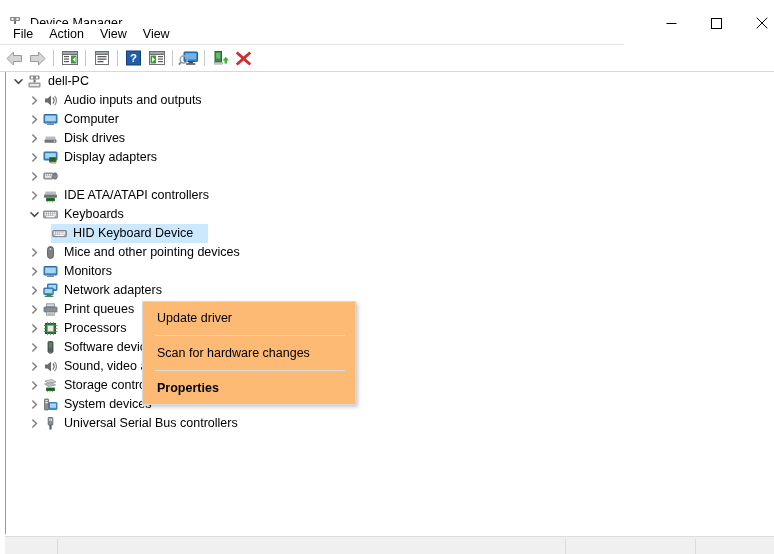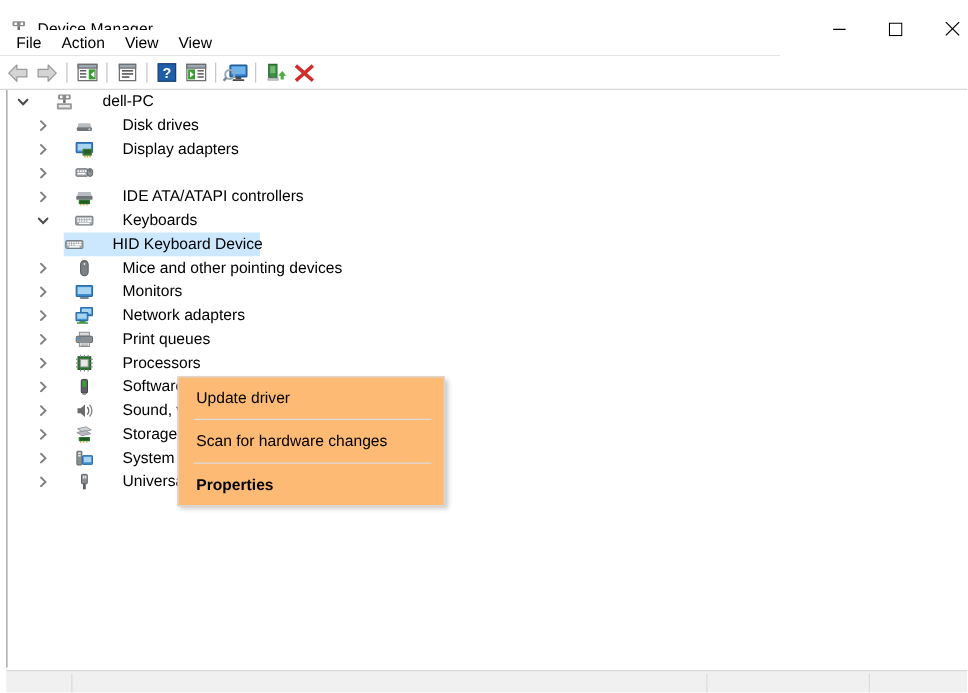--- a/index.html
+++ b/index.html
@@ -104,21 +104,20 @@
     border-left: 1px solid #9a9a9a;
     box-sizing: border-box;
     overflow: hidden;
   }
   .row {
     position: relative;
     height: 19px;
     display: flex;
     align-items: center;
     white-space: nowrap;
-    gap: 17px;
   }
   .chev {
     width: 16px; height: 19px;
     display: flex;
     align-items: center;
     justify-content: center;
     flex: 0 0 auto;
     color: #6d6d6d;
   }
   .chev svg { display: block; }
@@ -340,21 +339,51 @@
         <rect x="4" y="2.5" width="2" height="2" fill="#fff"></rect>
         <rect x="9" y="2.5" width="2" height="2" fill="#fff"></rect>
         <rect x="6.5" y="5.5" width="2" height="3" fill="#6f6f6f"></rect>
         <rect x="1.5" y="8.5" width="12" height="5" rx="0.8" fill="#9b9b9b"></rect>
         <rect x="3" y="10" width="9" height="2" fill="#e8e8e8"></rect>
       </svg>
     </span>
     <span class="row-label">dell-PC</span>
   </div>
 
-
+  <div class="row depth1">
+    <span class="chev">
+      <svg width="9" height="9" viewBox="0 0 9 9">
+          <path d="M2.8 1 L6.4 4.5 L2.8 8" fill="none" stroke="#808080" stroke-width="1.5" stroke-linecap="round"></path>
+        </svg>
+    </span>
+    <span class="row-icon">
+      <svg width="15" height="15" viewBox="0 0 15 15">
+        <path d="M2 5.5 L4.5 5.5 L8 2.5 L8 12.5 L4.5 9.5 L2 9.5 Z" fill="#6b6b6b"></path>
+        <path d="M9.8 4.5 A4.5 4.5 0 0 1 9.8 10.5" fill="none" stroke="#6b6b6b" stroke-width="1.2"></path>
+        <path d="M11.6 2.8 A6.8 6.8 0 0 1 11.6 12.2" fill="none" stroke="#8a8a8a" stroke-width="1.2"></path>
+      </svg>
+    </span>
+    <span class="row-label">Audio inputs and outputs</span>
+  </div>
+
+  <div class="row depth1">
+    <span class="chev">
+      <svg width="9" height="9" viewBox="0 0 9 9">
+          <path d="M2.8 1 L6.4 4.5 L2.8 8" fill="none" stroke="#808080" stroke-width="1.5" stroke-linecap="round"></path>
+        </svg>
+    </span>
+    <span class="row-icon">
+      <svg width="15" height="15" viewBox="0 0 15 15">
+        <rect x="1" y="2.5" width="13" height="8.5" rx="0.6" fill="#3f8fd0" stroke="#2b6ca6" stroke-width="1"></rect>
+        <rect x="2.2" y="3.7" width="10.6" height="5.5" fill="#a8d4f2"></rect>
+        <rect x="4" y="11.5" width="7" height="1.6" rx="0.5" fill="#7a8894"></rect>
+      </svg>
+    </span>
+    <span class="row-label">Computer</span>
+  </div>
 
   <div class="row depth1">
     <span class="chev">
       <svg width="9" height="9" viewBox="0 0 9 9">
           <path d="M2.8 1 L6.4 4.5 L2.8 8" fill="none" stroke="#808080" stroke-width="1.5" stroke-linecap="round"></path>
         </svg>
     </span>
     <span class="row-icon">
       <svg width="15" height="15" viewBox="0 0 15 15">
         <path d="M2 9 L2.8 5.5 L12.2 5.5 L13 9 Z" fill="#b8bcc0"></path>

